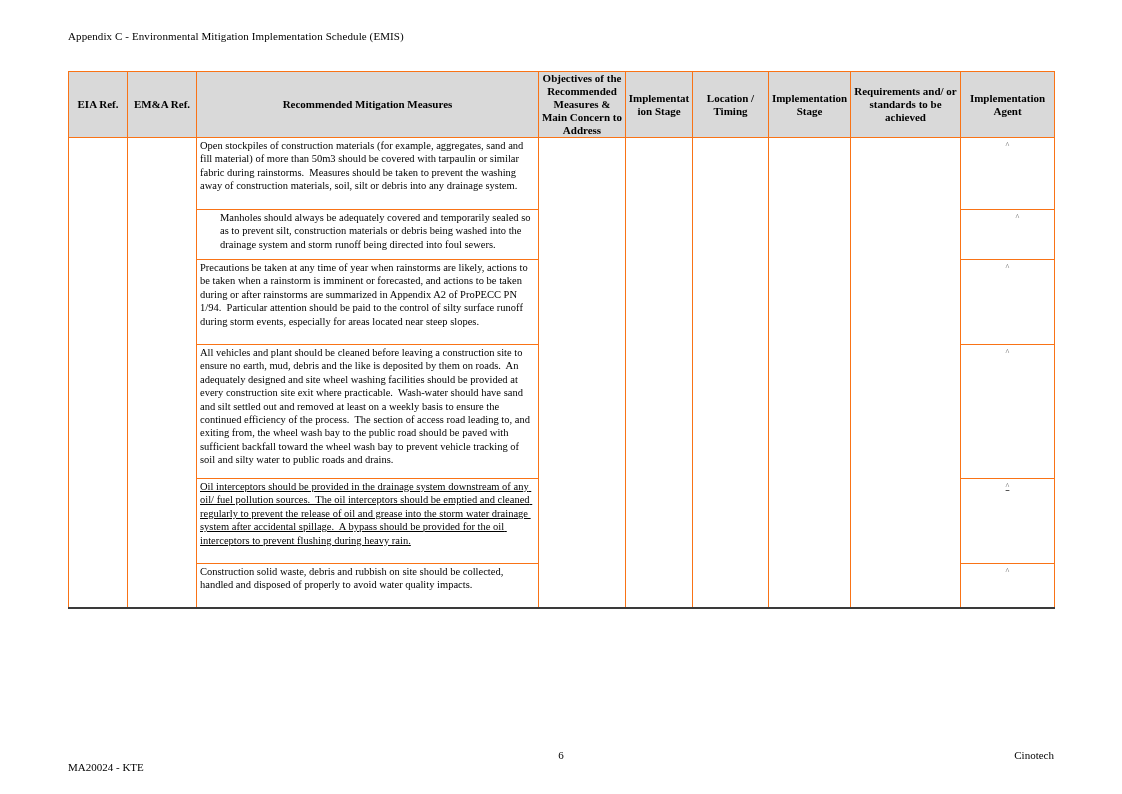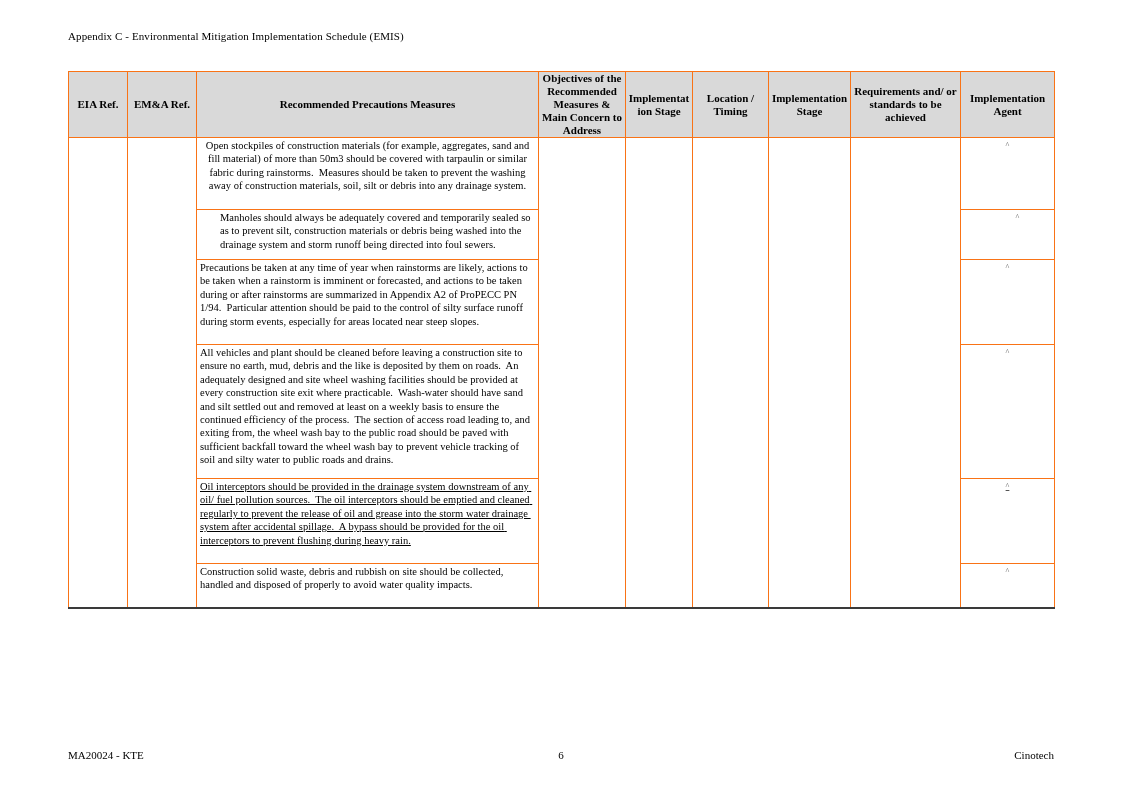--- a/index.html
+++ b/index.html
@@ -69,35 +69,35 @@
   }
   .statusbox {
     box-sizing: border-box;
     overflow: hidden;
     text-align: center;
     font-size: 8px;
     line-height: 9px;
     padding-top: 3px;
     color: #555555;
   }
-  .h-r0 .cellbox, .h-r0 .statusbox { height: 71px; text-align: center; }
+  .h-r0 .cellbox, .h-r0 .statusbox { height: 71px; }
   .h-r1 .cellbox, .h-r1 .statusbox { height: 49px; margin-left: 20px; }
   .h-r2 .cellbox, .h-r2 .statusbox { height: 84px; }
   .h-r3 .cellbox, .h-r3 .statusbox { height: 133px; font-family: Liberation Serif, serif; }
   .h-r4 .cellbox, .h-r4 .statusbox { height: 84px; text-decoration: underline; }
   .h-r5 .cellbox, .h-r5 .statusbox { height: 43px; }
   .footer {
     position: absolute;
     left: 68px;
     top: 749px;
     width: 986px;
     height: 16px;
     font-size: 11px;
   }
-  .footer-left  { position: absolute; left: 0; top: 0; }
+  .footer-left  { position: absolute; left: 0; top: 12px; }
   .footer-center{ position: absolute; left: 0; right: 0; top: 0; text-align: center; }
   .footer-right { position: absolute; right: 0; top: 0; }
 </style>
 </head>
 <body>
 
 <div class="page">
 
   <div class="doc-title">Appendix C - Environmental Mitigation Implementation Schedule (EMIS)</div>
 
@@ -110,21 +110,21 @@
       <col style="width:67px">
       <col style="width:76px">
       <col style="width:82px">
       <col style="width:110px">
       <col style="width:94px">
     </colgroup>
     <thead>
       <tr>
         <th>EIA Ref.</th>
         <th>EM&amp;A Ref.</th>
-        <th>Recommended Precautions Measures</th>
+        <th>Recommended Mitigation Measures</th>
         <th>Objectives of the Recommended Measures &amp; Main Concern to Address</th>
         <th>Implementation Stage</th>
         <th>Location / Timing</th>
         <th>Implementation Stage</th>
         <th>Requirements and/ or standards to be achieved</th>
         <th>Implementation Agent</th>
       </tr>
     </thead>
     <tbody>
       <tr class="h-r0">

